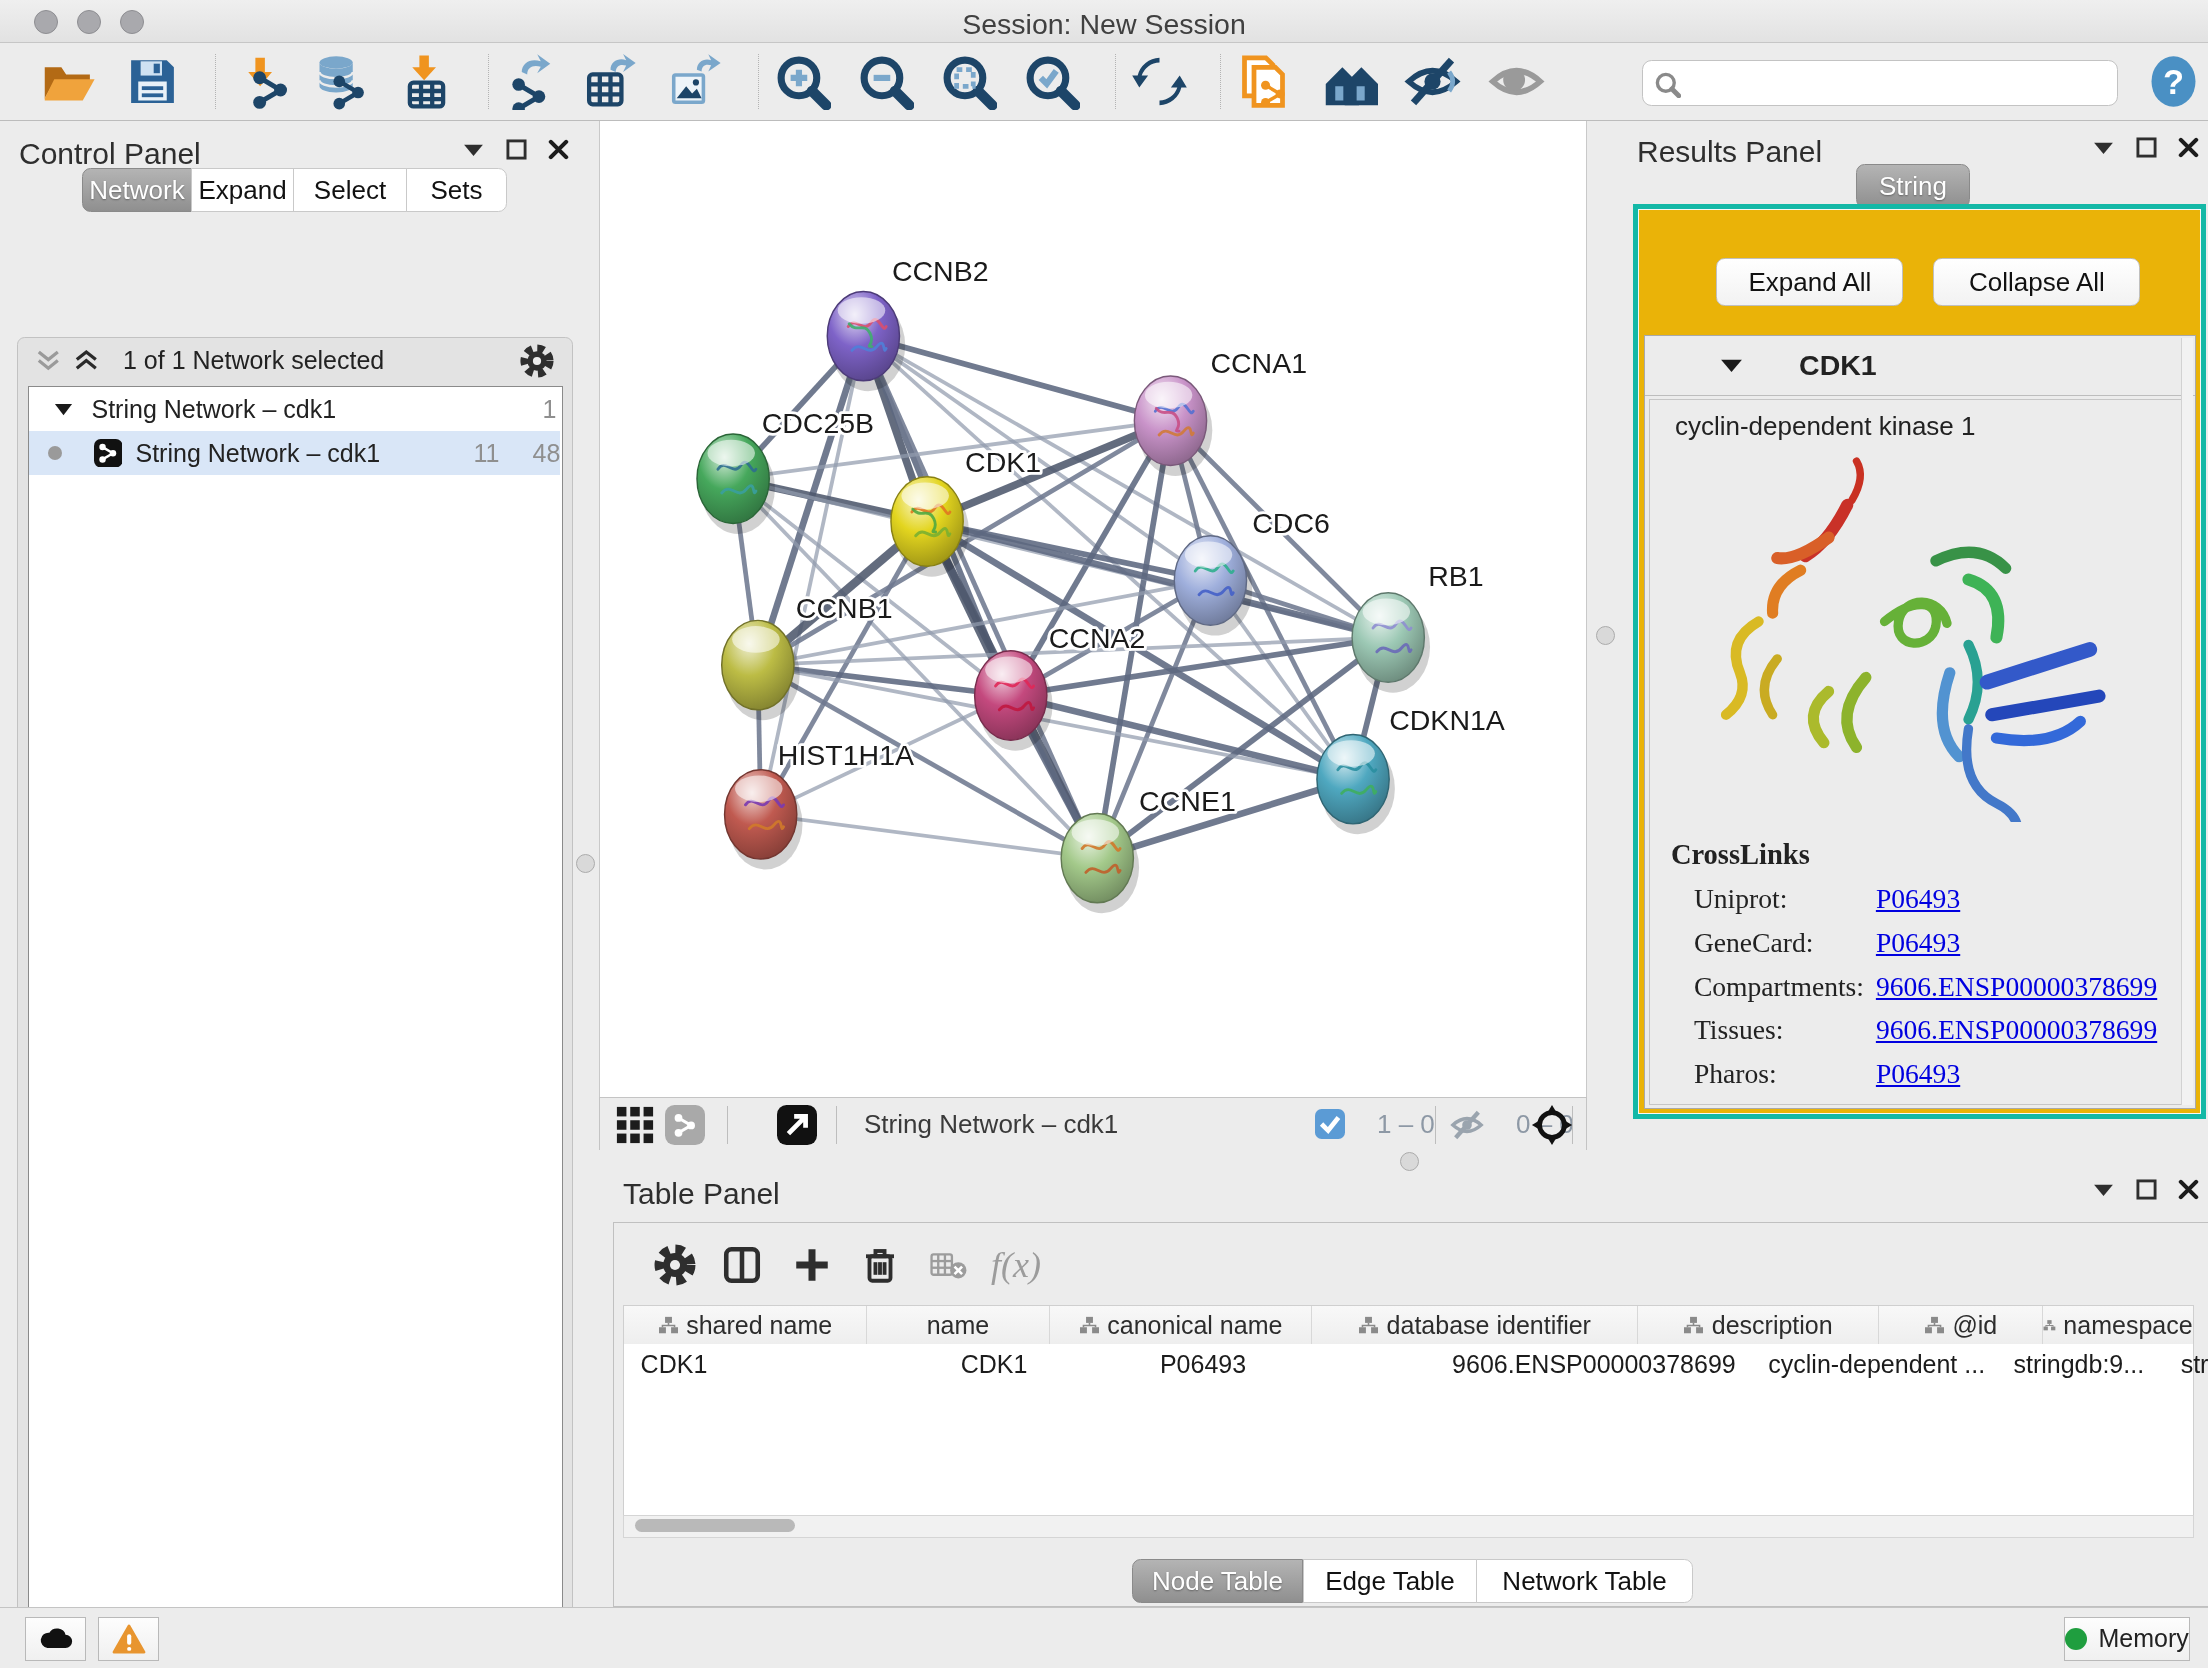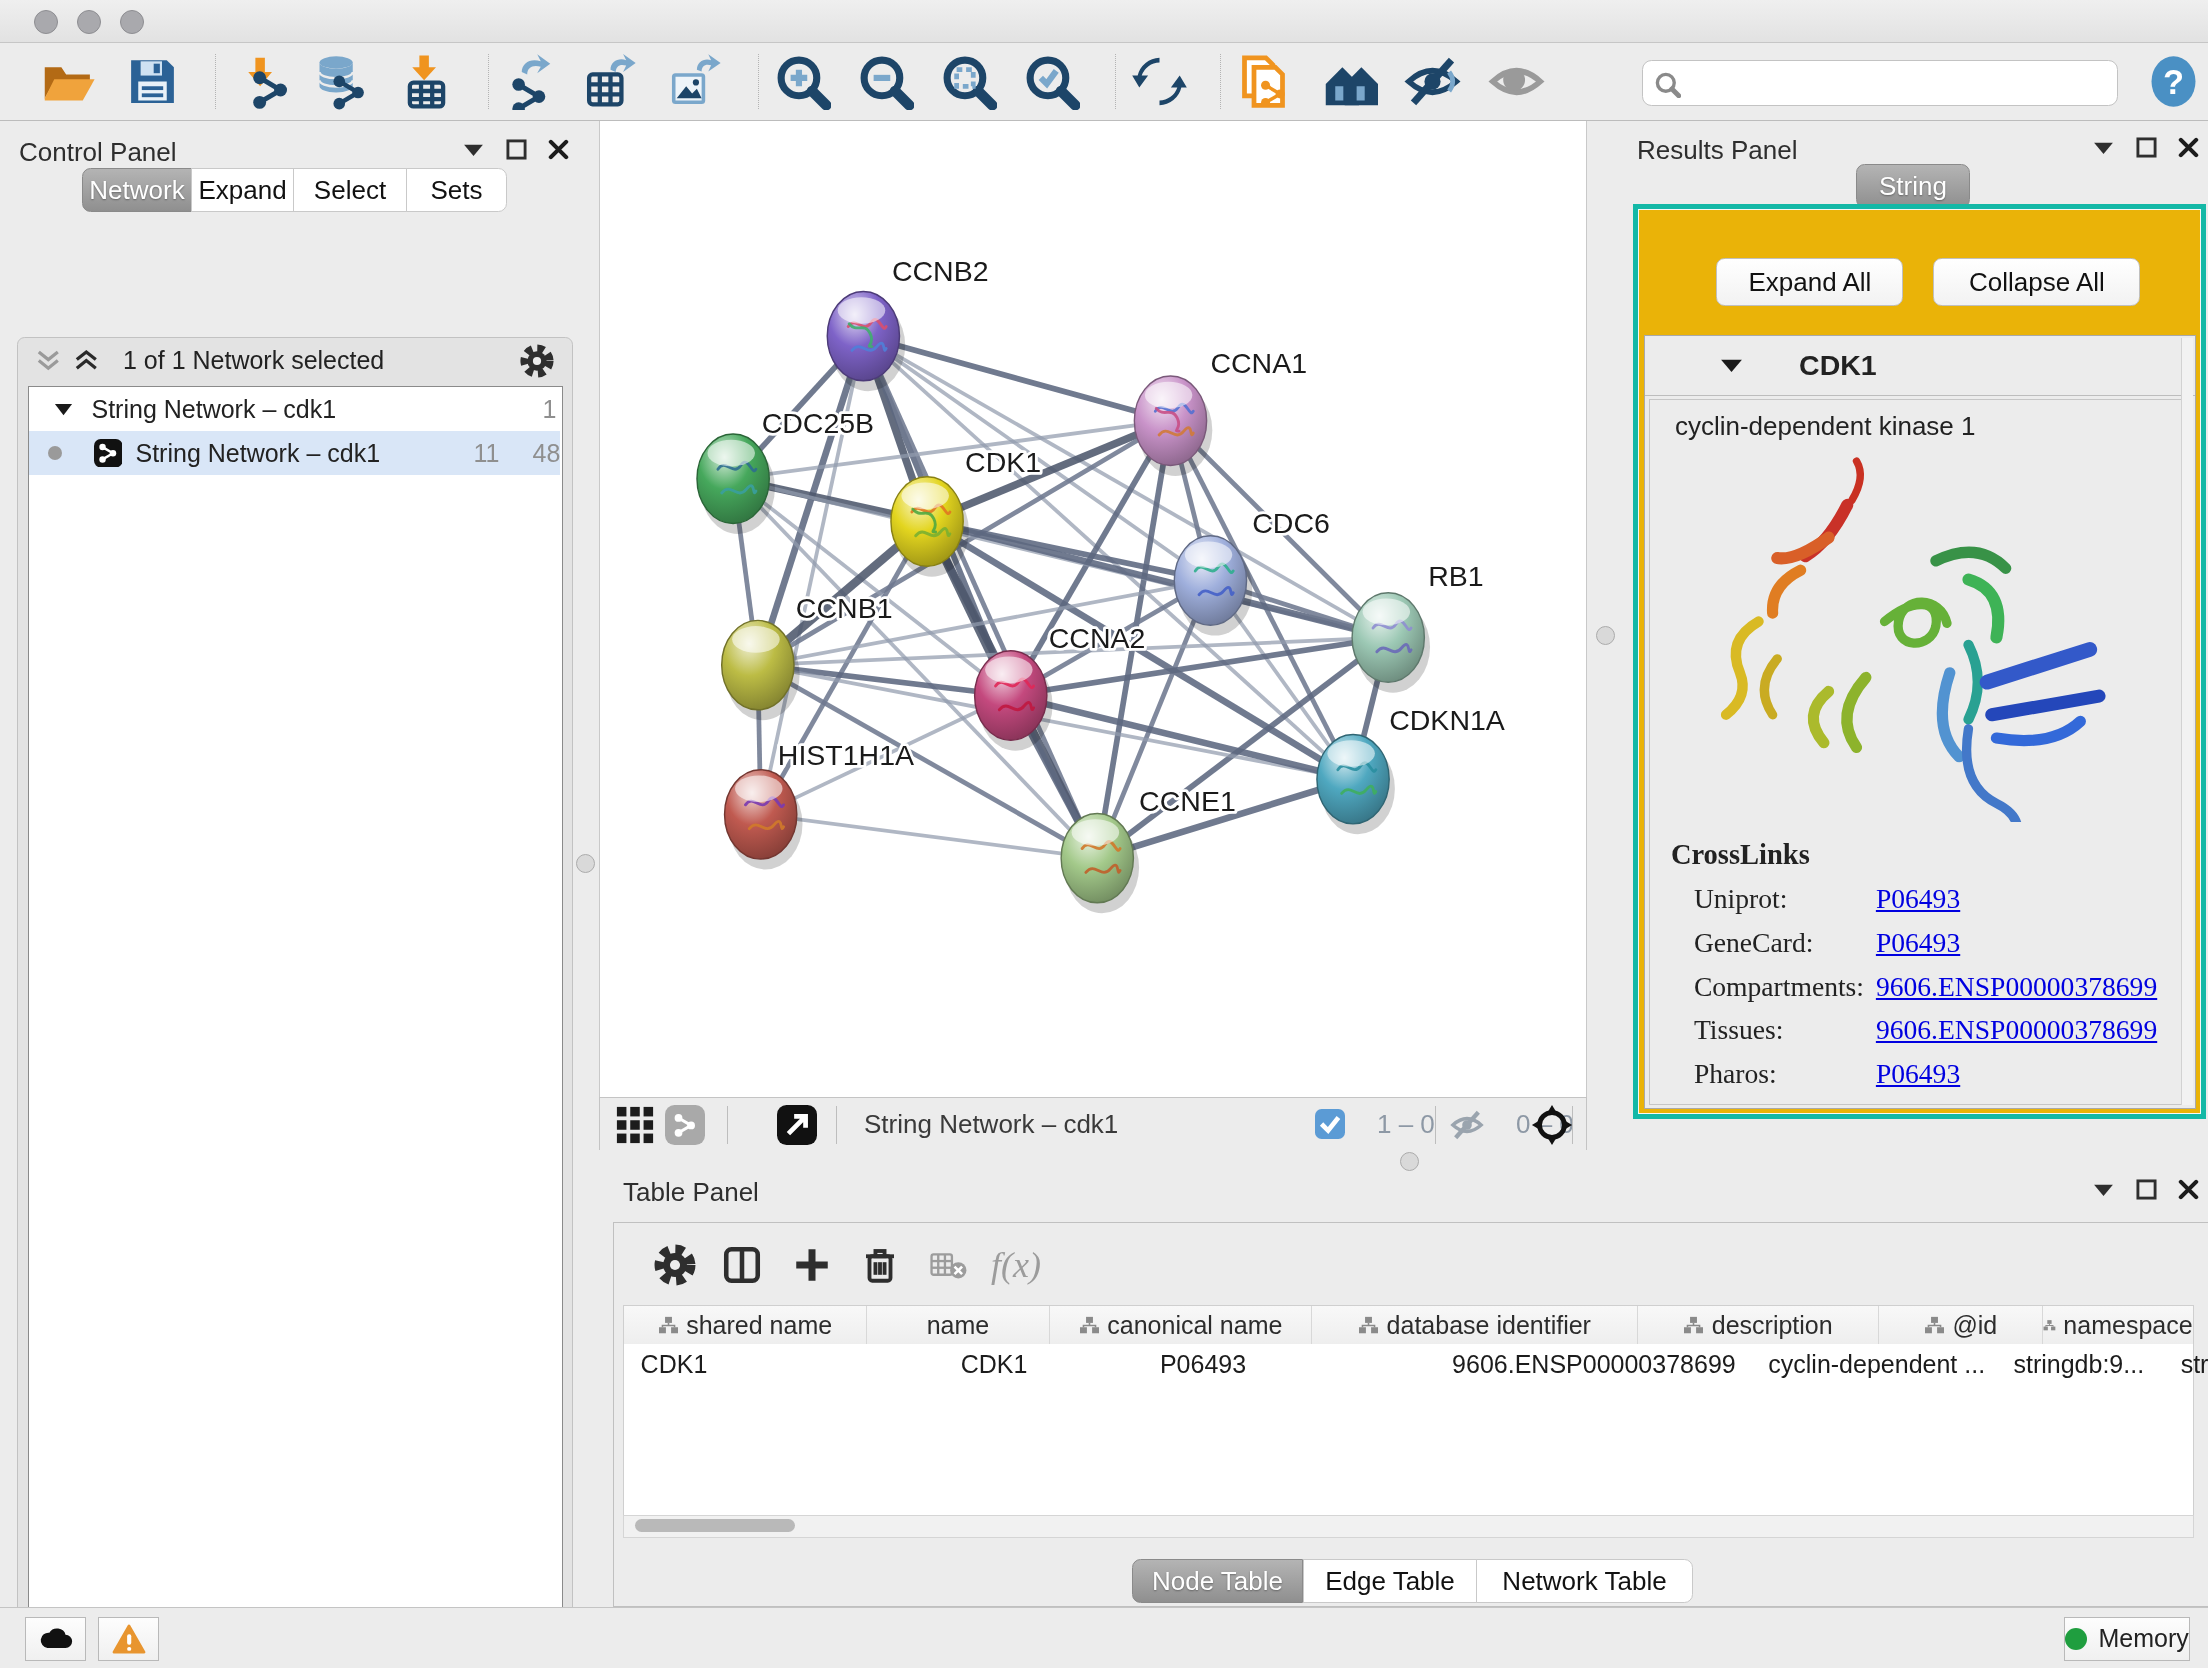--- a/index.html
+++ b/index.html
@@ -13,21 +13,21 @@
   .wtitle{width:100%;text-align:center;top:7.6px;font-size:28.5px;color:#404040;}
   
   .toolbar{left:0;top:43px;width:2208px;height:77px;background:#ececec;border-bottom:1px solid #bcbcbc;}
   .tbtn{width:57px;height:57px;top:9.5px;cursor:pointer;}
   .tsep{width:0;height:55px;top:11.4px;border-left:1.9px dotted #b3b3b3;}
   .searchbox{left:1642px;top:17px;width:474px;height:44px;background:#fff;border:1px solid #c3c3c3;
              border-radius:9.5px;}
   .searchbox input{position:absolute;left:46px;top:3.8px;width:409px;height:32px;border:none;outline:none;
              font-size:25px;background:transparent;font-family:"Liberation Sans",sans-serif;}
   
-  .phead{font-size:26px;color:#2e2e2e;}
+  .phead{font-size:30px;color:#2e2e2e;}
   .trio{display:flex;gap:21px;align-items:center;}
   
   .tab{display:inline-block;height:42px;line-height:42px;text-align:center;font-size:26px;
        background:#fff;border:1px solid #c9c9c9;color:#111;cursor:pointer;}
   .tab.active{background:linear-gradient(#b4b4b4,#8f8f8f);color:#fff;border-color:#8a8a8a;
        text-shadow:0 1px 1.9px rgba(0,0,0,.35);}
   
   .cpbox{left:17px;top:217px;width:554px;height:1385px;background:#e3e3e3;border:1px solid #c2c2c2;border-radius:7.6px;}
   .cplist{left:9.5px;top:48px;width:533px;height:1326px;background:#fff;border:1px solid #8a8a8a;}
   .treerow{left:0;width:531px;height:44px;font-size:25px;line-height:44px;}
@@ -93,20 +93,21 @@
     <g id="housep">
         <path d="M2,11 L9,4 L16,11 L16,20 L2,20 Z" fill="currentColor"></path>
       </g>
   </defs>
 </svg>
 
 <div class="abs titlebar">
   <div class="abs tl" style="left:34px"></div>
   <div class="abs tl" style="left:77px"></div>
   <div class="abs tl" style="left:120px"></div>
+  <div class="abs wtitle">Session: New Session</div>
 </div>
 
 <div class="abs toolbar">
   <div class="abs tbtn" style="left:40px">
     <svg viewBox="0 0 24 24" width="57" height="57">
         <path d="M2,6 L9,6 L11,9 L21,9 L21,12 L6,12 L2,19 Z" fill="#b36a15"></path>
         <path d="M2,19 L6,11 L23,11 L18,20 L2,20 Z" fill="#f0a33c"></path>
       </svg>
   </div>
   <div class="abs tbtn" style="left:124px">

